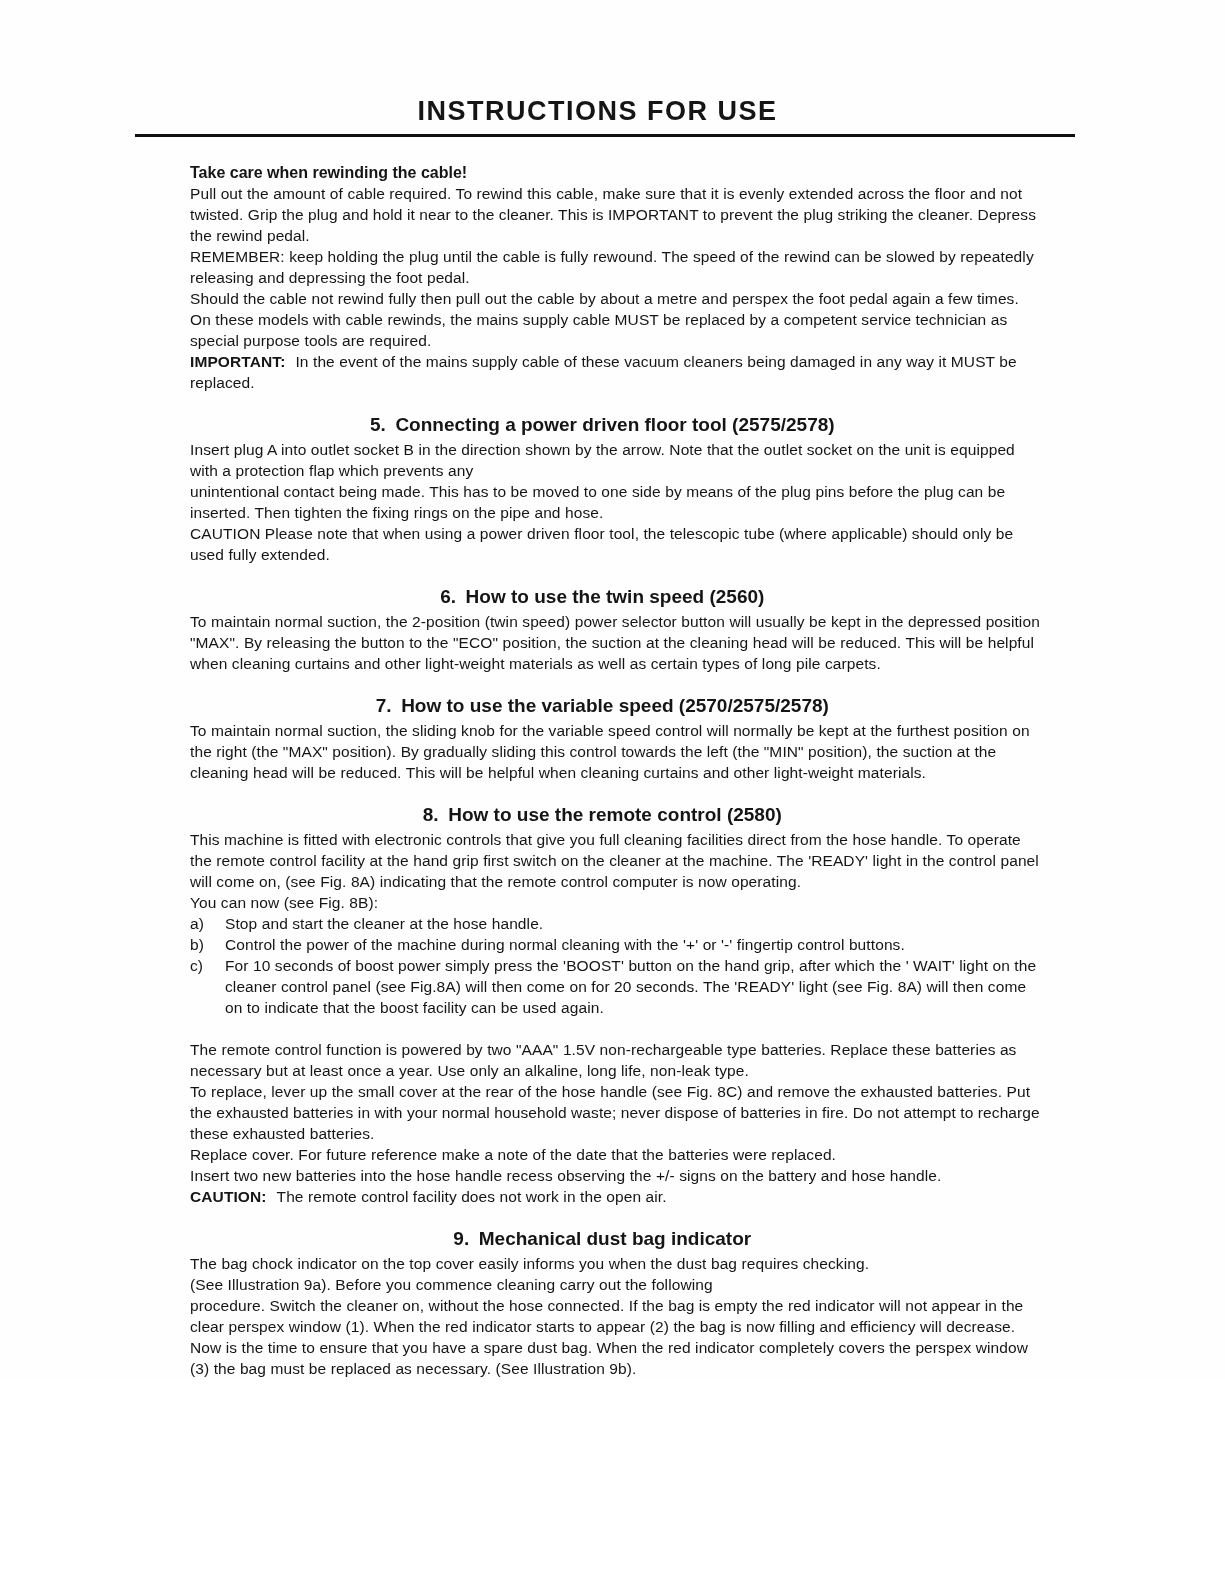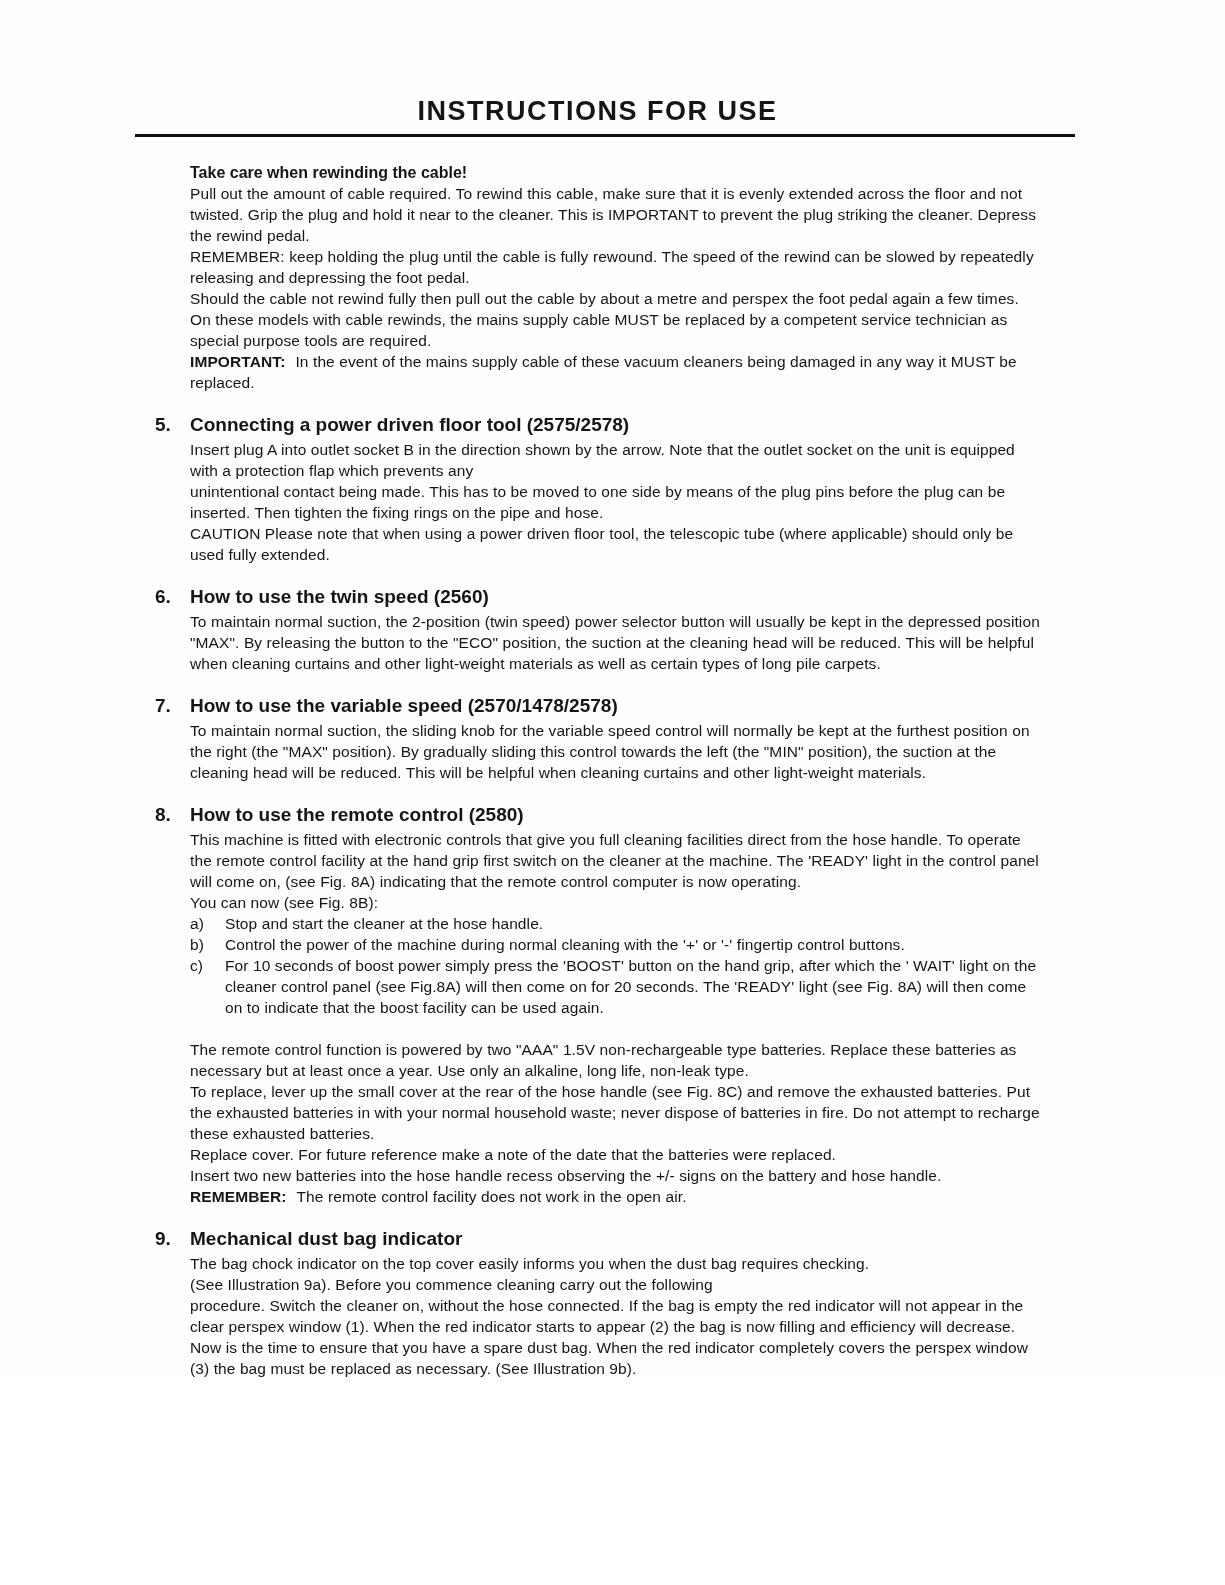--- a/index.html
+++ b/index.html
@@ -36,20 +36,21 @@
   .section.first { margin-top: 27px; }
   .section h3 {
     font-size: 16px;
     font-weight: bold;
     margin: 0 0 1px 0;
   }
   .section h2 {
     font-size: 19px;
     font-weight: bold;
     margin: 0 0 3px 0;
+    text-align: center;
   }
   .section h2 .num {
     display: inline-block;
     width: 35px;
     margin-left: -35px;
   }
   .section p {
     margin: 0;
     font-size: 15.5px;
     line-height: 21px;
@@ -114,21 +115,21 @@
       <p>unintentional contact being made. This has to be moved to one side by means of the plug pins before the plug can be inserted. Then tighten the fixing rings on the pipe and hose.</p>
       <p>CAUTION Please note that when using a power driven floor tool, the telescopic tube (where applicable) should only be used fully extended.</p>
     </div>
 
     <div class="section">
       <h2><span class="num">6.</span><span>How to use the twin speed (2560)</span></h2>
       <p>To maintain normal suction, the 2-position (twin speed) power selector button will usually be kept in the depressed position "MAX". By releasing the button to the "ECO" position, the suction at the cleaning head will be reduced. This will be helpful when cleaning curtains and other light-weight materials as well as certain types of long pile carpets.</p>
     </div>
 
     <div class="section">
-      <h2><span class="num">7.</span><span>How to use the variable speed (2570/1478/2578)</span></h2>
+      <h2><span class="num">7.</span><span>How to use the variable speed (2570/2575/2578)</span></h2>
       <p>To maintain normal suction, the sliding knob for the variable speed control will normally be kept at the furthest position on the right (the "MAX" position). By gradually sliding this control towards the left (the "MIN" position), the suction at the cleaning head will be reduced. This will be helpful when cleaning curtains and other light-weight materials.</p>
     </div>
 
     <div class="section">
       <h2><span class="num">8.</span><span>How to use the remote control (2580)</span></h2>
       <p>This machine is fitted with electronic controls that give you full cleaning facilities direct from the hose handle. To operate the remote control facility at the hand grip first switch on the cleaner at the machine. The 'READY' light in the control panel will come on, (see Fig. 8A) indicating that the remote control computer is now operating.</p>
       <p>You can now (see Fig. 8B):</p>
       <div class="li">
         <span class="li-label">a)</span>
         <span class="li-text">Stop and start the cleaner at the hose handle.</span>
@@ -138,21 +139,21 @@
         <span class="li-text">Control the power of the machine during normal cleaning with the '+' or '-' fingertip control buttons.</span>
       </div>
       <div class="li">
         <span class="li-label">c)</span>
         <span class="li-text">For 10 seconds of boost power simply press the 'BOOST' button on the hand grip, after which the ' WAIT' light on the cleaner control panel (see Fig.8A) will then come on for 20 seconds. The 'READY' light (see Fig. 8A) will then come on to indicate that the boost facility can be used again.</span>
       </div>
       <p class="gap">The remote control function is powered by two "AAA" 1.5V non-rechargeable type batteries. Replace these batteries as necessary but at least once a year. Use only an alkaline, long life, non-leak type.</p>
       <p>To replace, lever up the small cover at the rear of the hose handle (see Fig. 8C) and remove the exhausted batteries. Put the exhausted batteries in with your normal household waste; never dispose of batteries in fire. Do not attempt to recharge these exhausted batteries.</p>
       <p>Replace cover. For future reference make a note of the date that the batteries were replaced.</p>
       <p>Insert two new batteries into the hose handle recess observing the +/- signs on the battery and hose handle.</p>
-      <p><span class="lead">REMEMBER:</span><span>The remote control facility does not work in the open air.</span></p>
+      <p><span class="lead">CAUTION:</span><span>The remote control facility does not work in the open air.</span></p>
     </div>
 
     <div class="section">
       <h2><span class="num">9.</span><span>Mechanical dust bag indicator</span></h2>
       <p>The bag chock indicator on the top cover easily informs you when the dust bag requires checking.</p>
       <p>(See Illustration 9a). Before you commence cleaning carry out the following</p>
       <p>procedure. Switch the cleaner on, without the hose connected. If the bag is empty the red indicator will not appear in the clear perspex window (1). When the red indicator starts to appear (2) the bag is now filling and efficiency will decrease. Now is the time to ensure that you have a spare dust bag. When the red indicator completely covers the perspex window (3) the bag must be replaced as necessary. (See Illustration 9b).</p>
     </div>
 
   </div>

